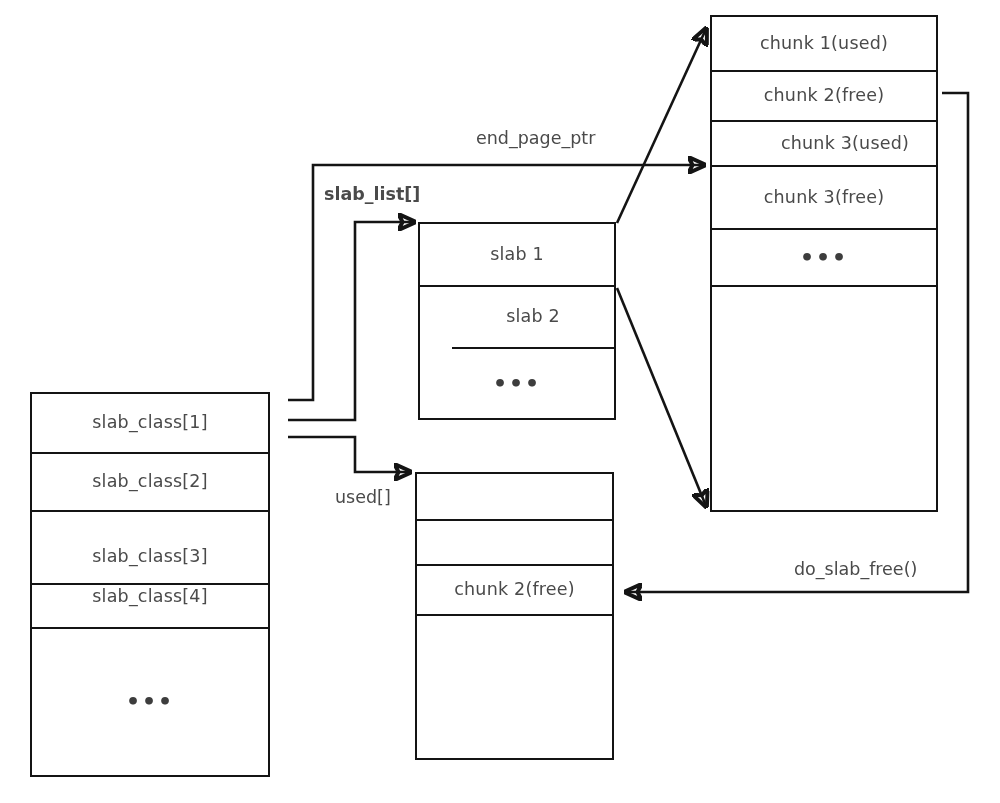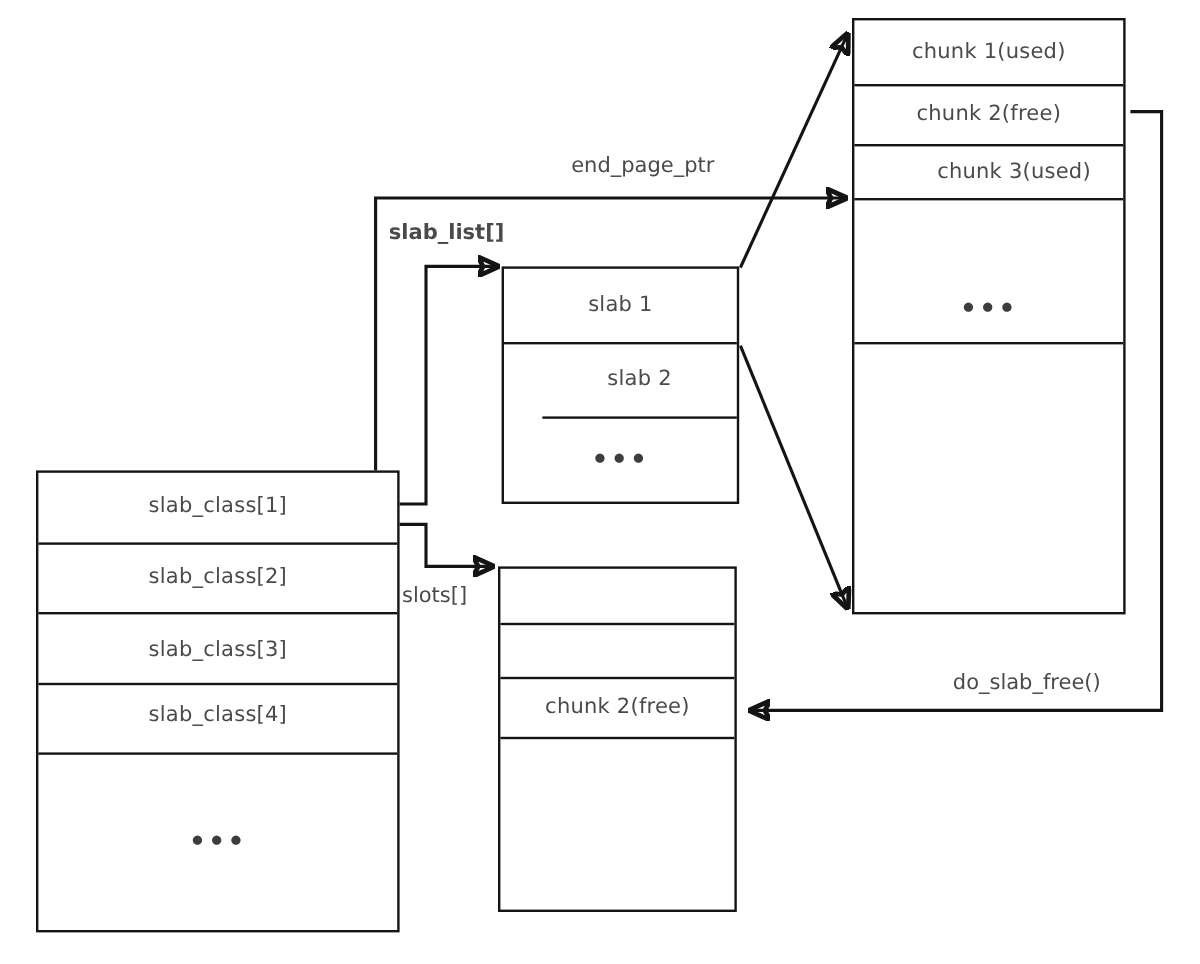--- a/index.html
+++ b/index.html
@@ -93,28 +93,28 @@
 
     <polyline points="288,437 355,437 355,472 410,472" marker-end="url(#ah)"></polyline>
 
     <line x1="617" y1="223" x2="706" y2="29" marker-end="url(#ah)"></line>
 
     <line x1="617" y1="288" x2="706" y2="506" marker-end="url(#ah)"></line>
 
     <polyline points="942,93 968,93 968,592 626,592" marker-end="url(#ah)"></polyline>
   </svg>
 
-  <div class="box" style="left:30px; top:392px; width:303px; height:385px;">
+  <div class="box" style="left:30px; top:392px; width:240px; height:385px;">
     <div class="row" style="top:0px; height:60px;">
       <span class="row-label">slab_class[1]</span>
     </div>
     <div class="row" style="top:60px; height:58px;text-align:center;">
       <span class="row-label">slab_class[2]</span>
     </div>
-    <div class="row" style="top:122px; height:55px;align-items:center;">
+    <div class="row" style="top:136px; height:55px;align-items:center;">
       <span class="row-label">slab_class[3]</span>
     </div>
     <div class="row" style="top:173px; height:62px;">
       <span class="row-label">slab_class[4]</span>
     </div>
     <div class="row last" style="top:235px; height:146px;">
       <span class="dots">•••</span>
     </div>
   </div>
 
@@ -148,29 +148,32 @@
   <div class="box" style="left:710px; top:15px; width:228px; height:497px;">
     <div class="row" style="top:0px; height:55px;">
       <span class="row-label">chunk 1(used)</span>
     </div>
     <div class="row" style="top:55px; height:50px;">
       <span class="row-label">chunk 2(free)</span>
     </div>
     <div class="row" style="top:105px; height:45px;padding-left:42px;">
       <span class="row-label">chunk 3(used)</span>
     </div>
+    <div class="row" style="top:150px; height:63px;">
+      <span class="row-label">chunk 3(free)</span>
+    </div>
     <div class="row" style="top:213px; height:57px;">
       <span class="dots">•••</span>
     </div>
     <div class="row last" style="top:270px; height:223px;">
       <span class="row-label"></span>
     </div>
   </div>
 
   <div class="conn-label" style="left:460px; top:130px;margin-left:16px;">end_page_ptr</div>
 
   <div class="conn-label" style="left:324px; top:186px;font-weight:bold;">slab_list[]</div>
 
-  <div class="conn-label" style="left:335px; top:489px;">slots[]</div>
+  <div class="conn-label" style="left:335px; top:489px;">used[]</div>
 
   <div class="conn-label" style="left:794px; top:561px;">do_slab_free()</div>
 
 </div>
 
 </body></html>

